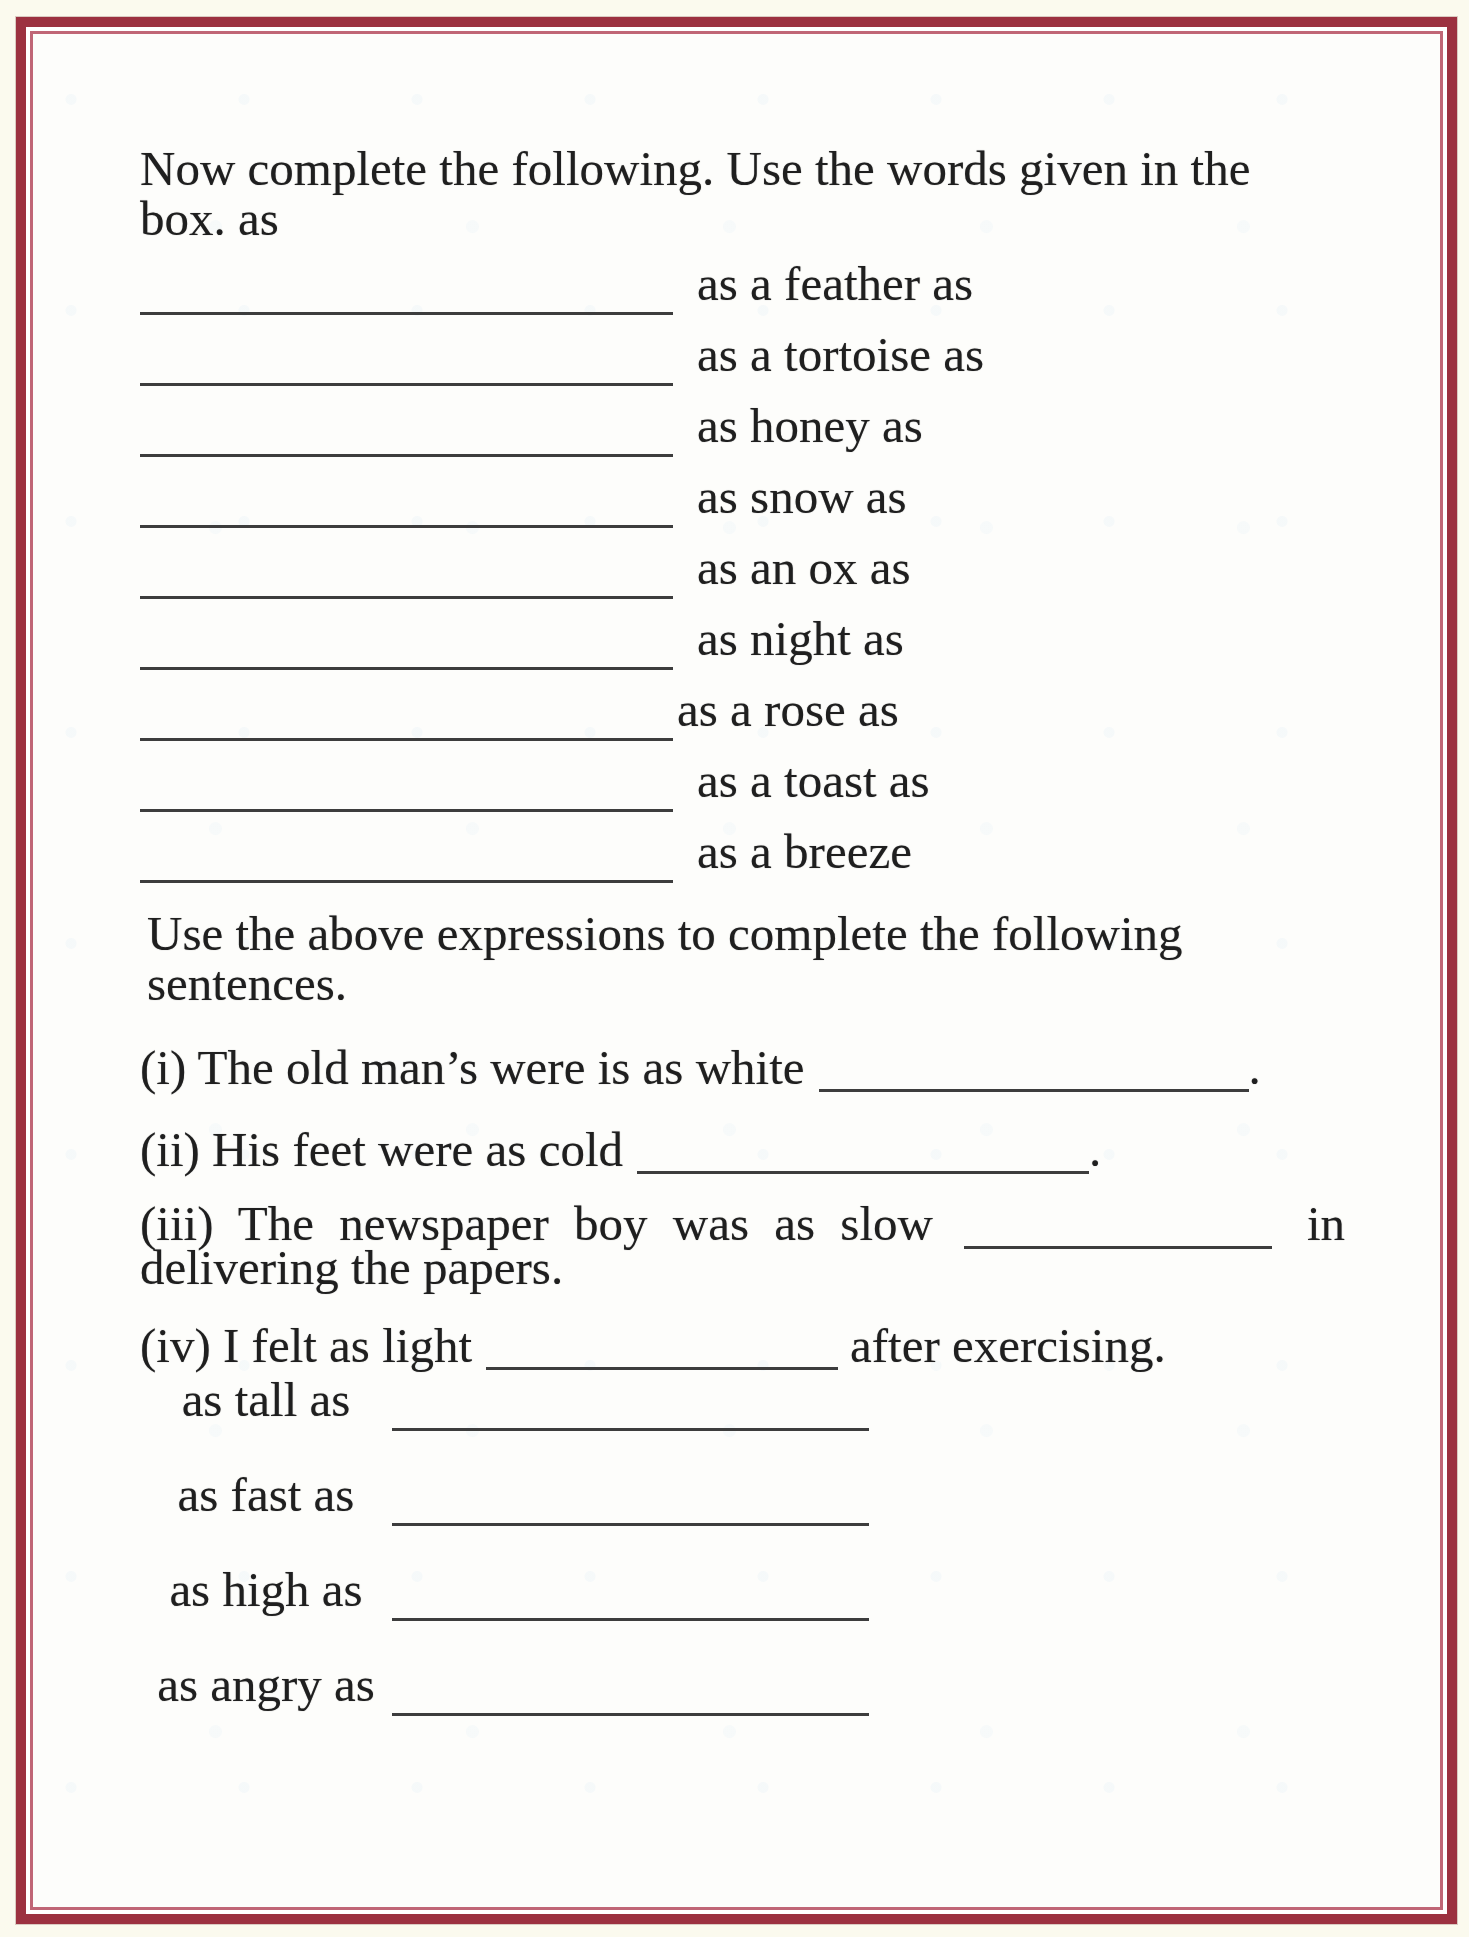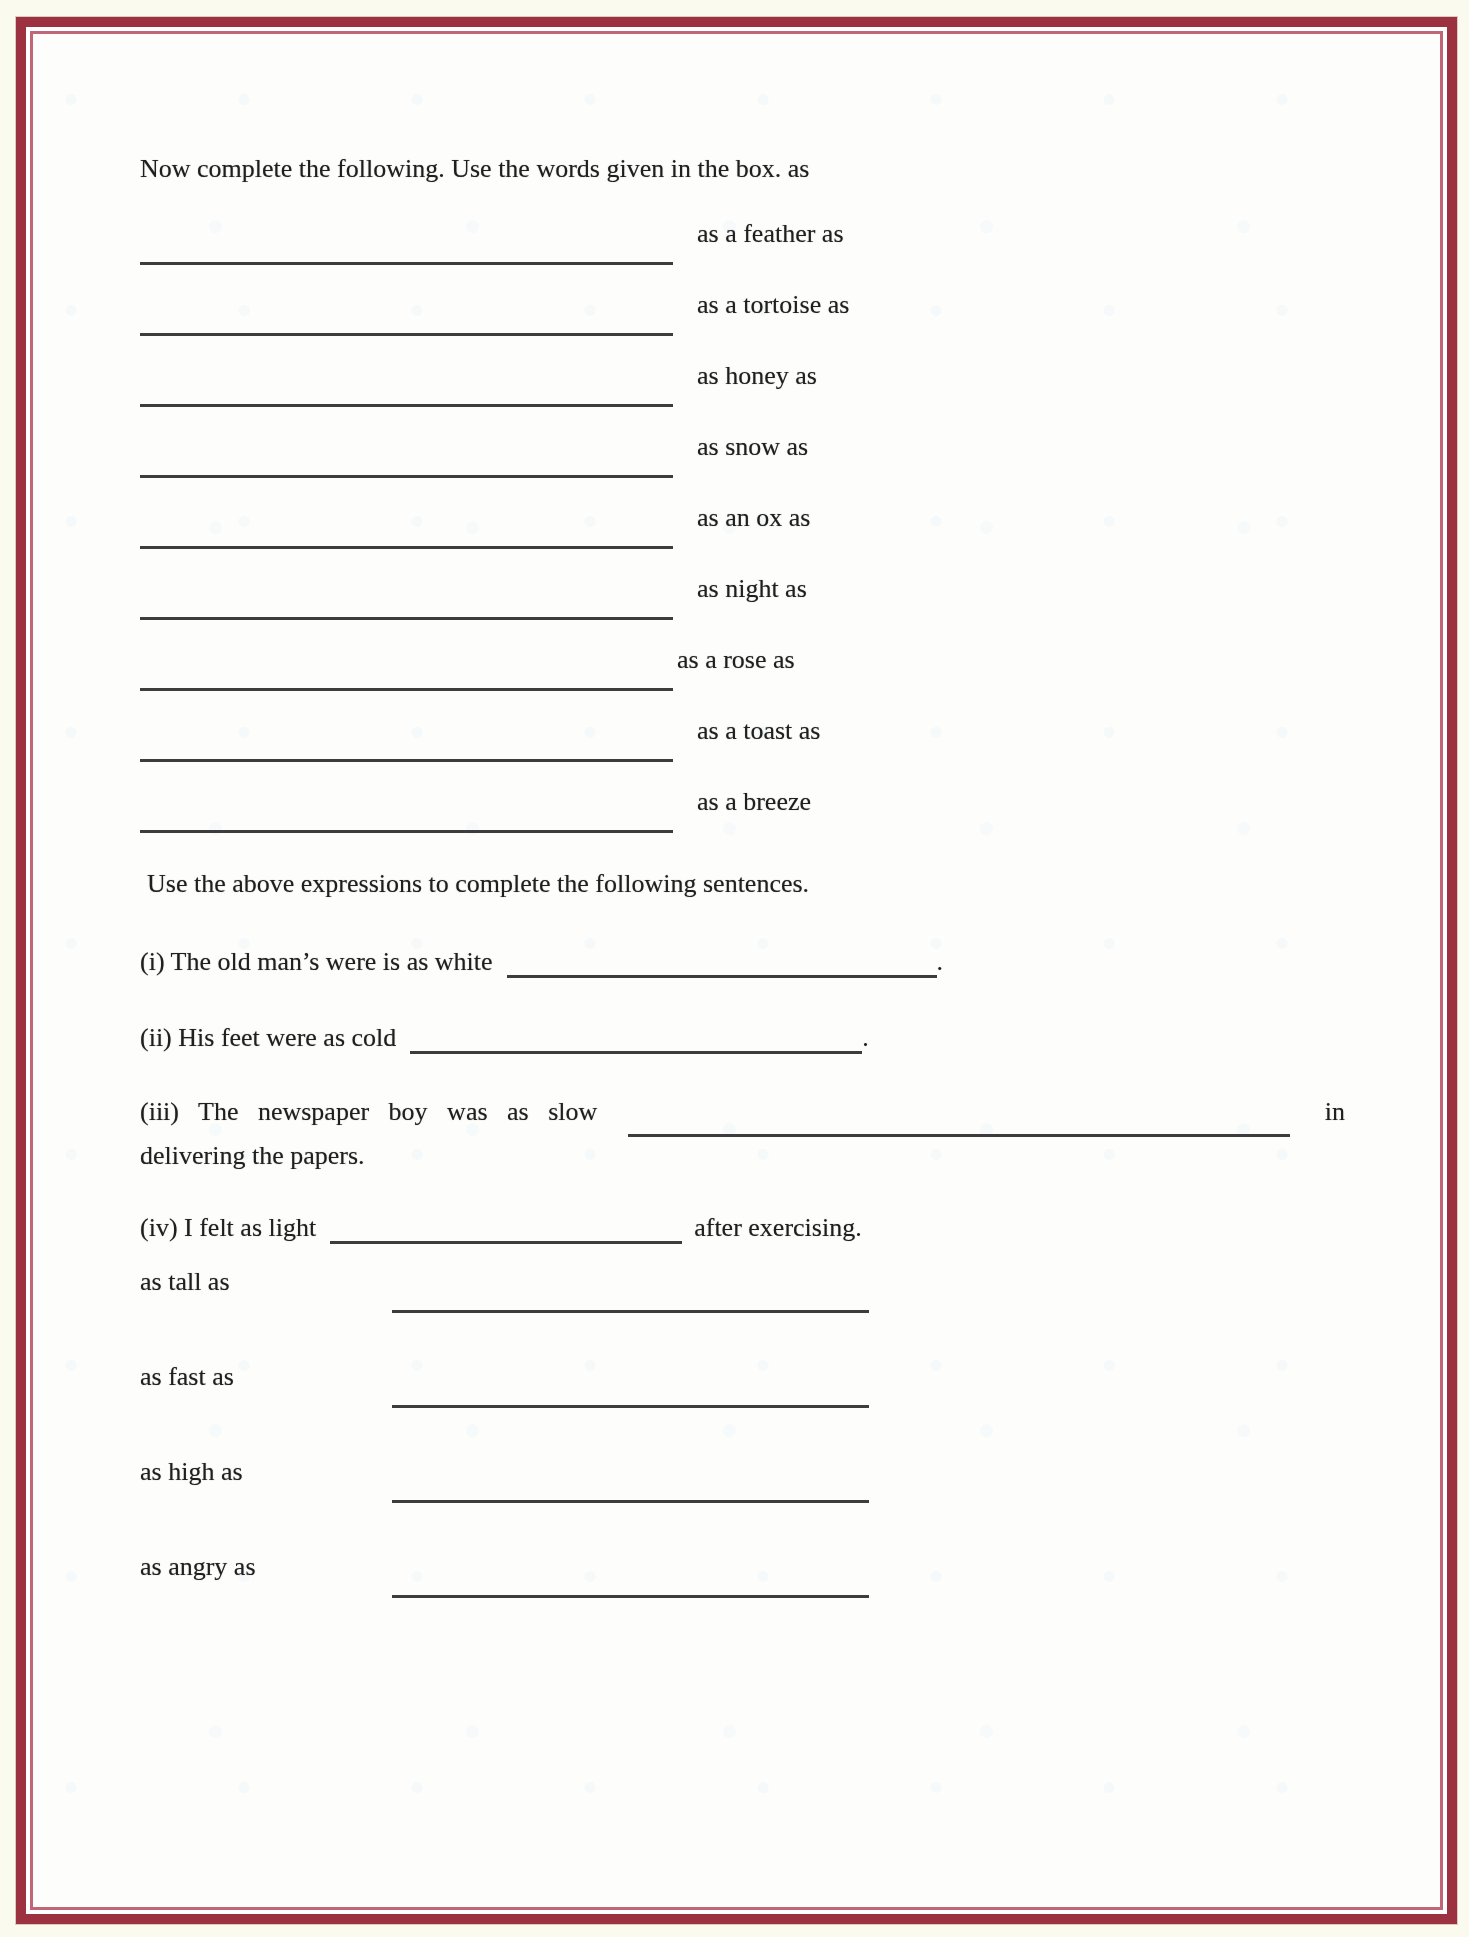--- a/index.html
+++ b/index.html
@@ -24,21 +24,21 @@
     inset: 4px;
     border: 3px solid #c06676;
     background: #fdfdfb;
     overflow: hidden;
   }
   .content {
     position: absolute;
     inset: 0;
     box-sizing: border-box;
     padding: 110px 95px 0 107px;
-    font-size: 26px;
+    font-size: 49px;
     line-height: 50px;
     text-shadow: 0 0 1px rgba(25,25,25,0.45);
     background-image:
       radial-gradient(circle at 22% 31%, rgba(150,200,235,0.07) 0 5px, transparent 6px),
       radial-gradient(circle at 71% 64%, rgba(150,200,235,0.06) 0 6px, transparent 7px);
     background-size: 173px 211px, 257px 301px;
   }
   p { margin: 0; }
   .box-row {
     height: 71px;
@@ -83,20 +83,21 @@
     flex: 1;
     height: 12px;
     border-bottom: 3px solid #3d3d3d;
     margin: 0 20px 0 16px;
   }
   .comp-list { margin-top: 0; }
   .comp-row {
     height: 95px;
     display: flex;
     align-items: flex-end;
+    text-align: center;
   }
   .comp-row.first { height: 60px; }
   .comp-label {
     width: 252px;
     padding-bottom: 6px;
     white-space: nowrap;
   }
   .comp-blank {
     width: 477px;
     height: 3px;

